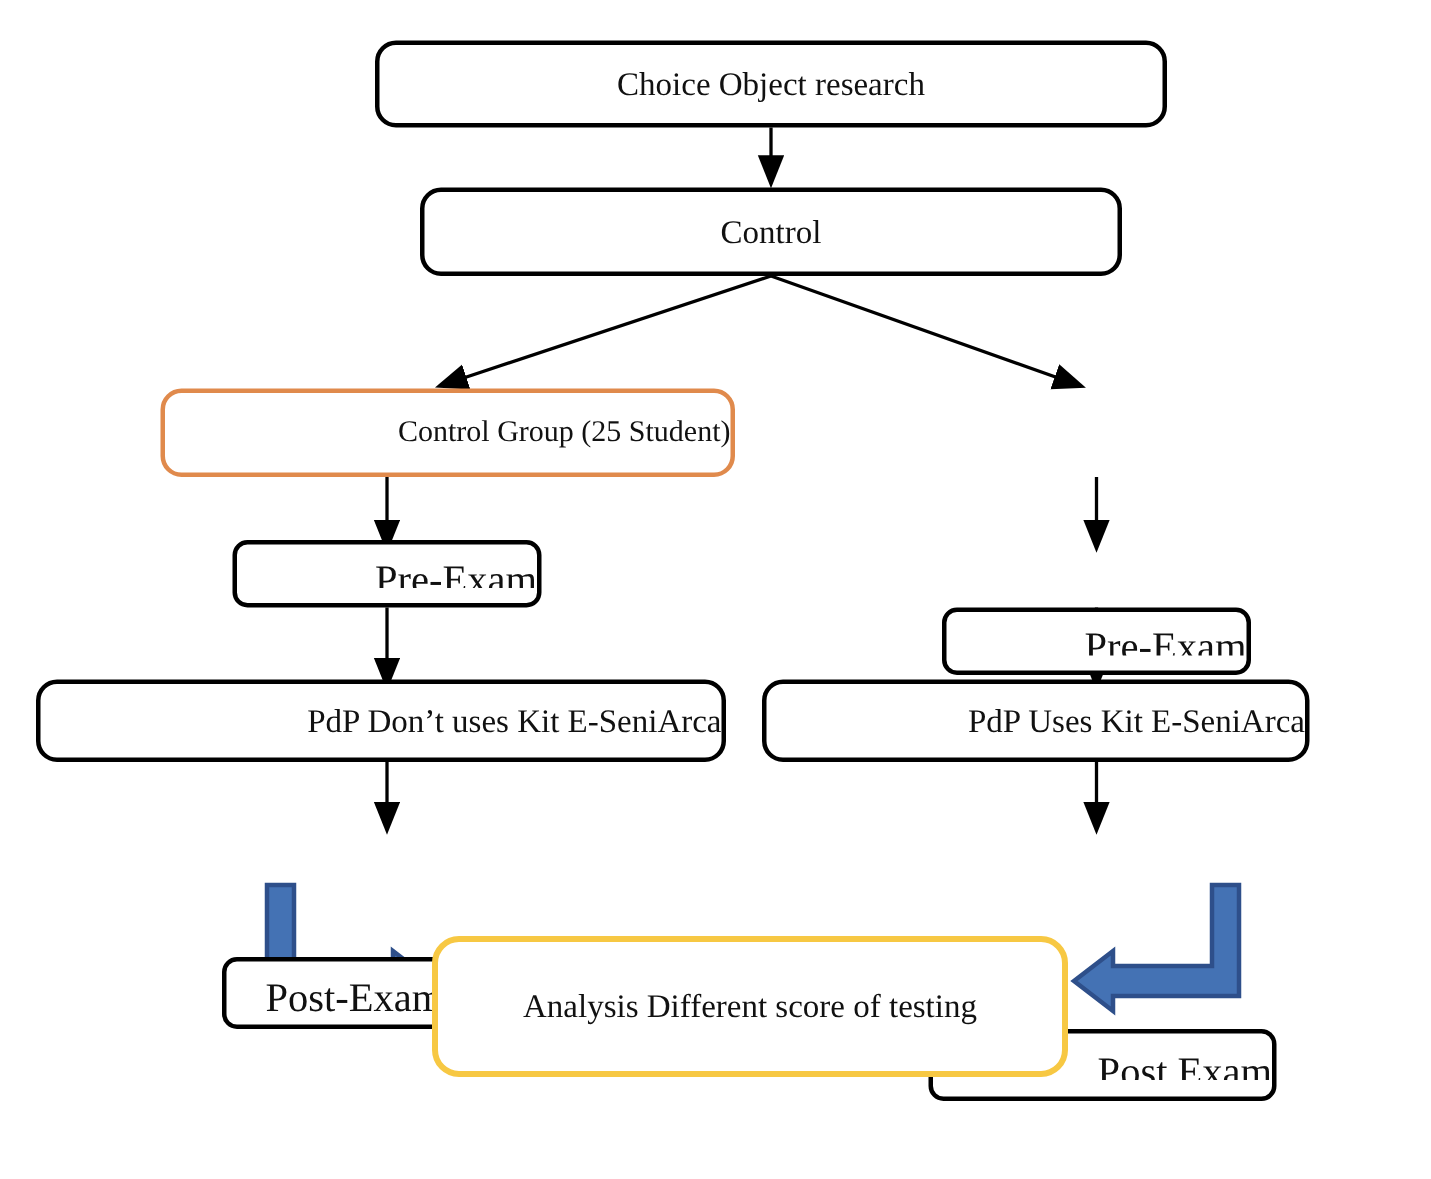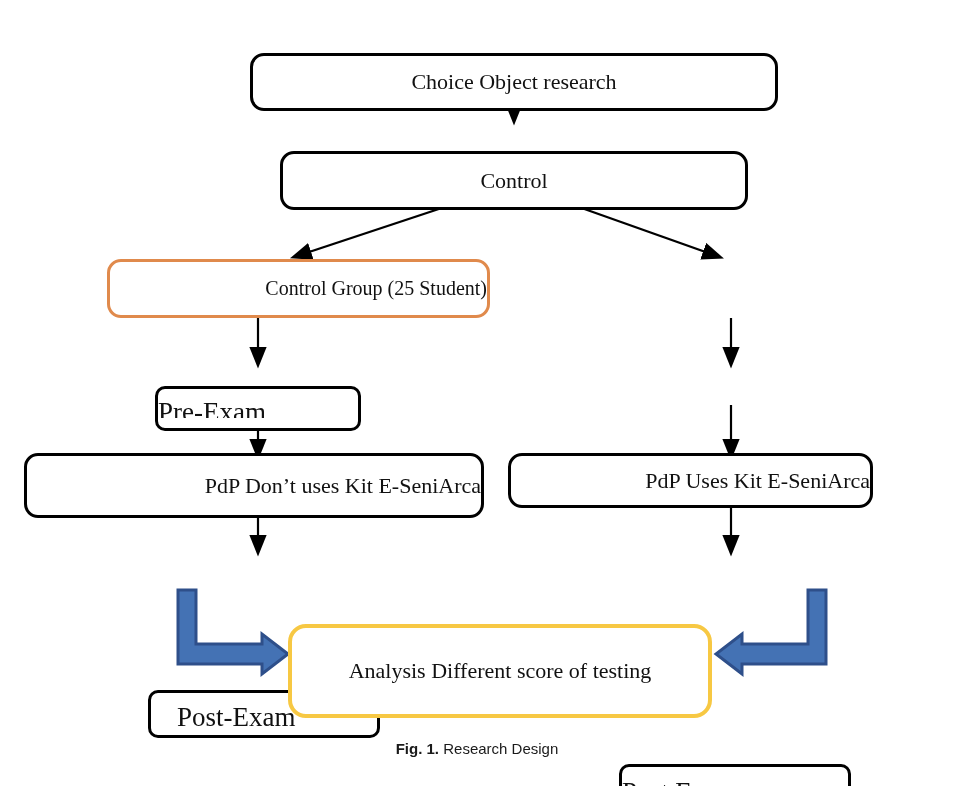--- a/index.html
+++ b/index.html
@@ -25,21 +25,21 @@
     overflow:hidden;
   }
   .node.black{border:3px solid #000000;}
   .node.orange{border:3px solid #E08A4C;}
   .node.yellow{border:4px solid #F7C843;}
 
   .r14{border-radius:14px;}
   .r10{border-radius:10px;}
   .r18{border-radius:18px;}
 
-  .center{justify-content:center;text-align:left;margin-top:26px;}
+  .center{justify-content:center;text-align:right;}
   .leftpad{justify-content:flex-end;padding-left:36px;text-align:left;}
 
   .fs22{font-size:22px;}
   .fs20{font-size:20px;}
   .fs21{font-size:27px;}
 
   
   .clip-text{
     position:relative;
   }
@@ -151,37 +151,34 @@
 
 
   <div class="node black r10 center fs21 clip-text" style="left:155px;top:360px;width:206px;height:45px;">
     <span class="txt" style="top:12px;">Pre-Exam</span>
   </div>
 
   <div class="node black r10 center fs21 clip-text" style="left:628px;top:360px;width:206px;height:45px;">
     <span class="txt" style="top:12px;">Pre-Exam</span>
   </div>
 
-  <div class="node black r14 leftpad fs22" style="left:24px;top:453px;width:460px;height:65px;">
+  <div class="node black r14 leftpad fs22" style="left:24px;top:453px;width:460px;height:55px;">
     <span>PdP Don’t uses  Kit E-SeniArca</span>
   </div>
 
   <div class="node black r14 leftpad fs22" style="left:508px;top:453px;width:365px;height:55px;">
     <span>PdP Uses  Kit E-SeniArca</span>
   </div>
 
   <div class="node black r10 leftpad fs21 clip-text" style="left:148px;top:548px;width:232px;height:48px;text-decoration:underline;">
     <span class="txt" style="top:13px;left:26px;right:auto;text-align:left;height:22px;">Post-Exam</span>
   </div>
 
   <div class="node black r10 center fs21 clip-text" style="left:619px;top:548px;width:232px;height:48px;">
     <span class="txt" style="top:14px;">Post Exam</span>
   </div>
 
   <div class="node yellow r18" style="left:288px;top:624px;width:424px;height:94px;flex-direction:column;justify-content:center;align-items:center;text-align:right;line-height:1.3;">
     <span class="fs22">Analysis  Different  score of testing</span>
   </div>
 
-  <div class="caption" style="top:740px;">
-    <b>Fig. 1.</b><span> Research Design</span>
-  </div>
 
 </div>
 
 </body></html>

